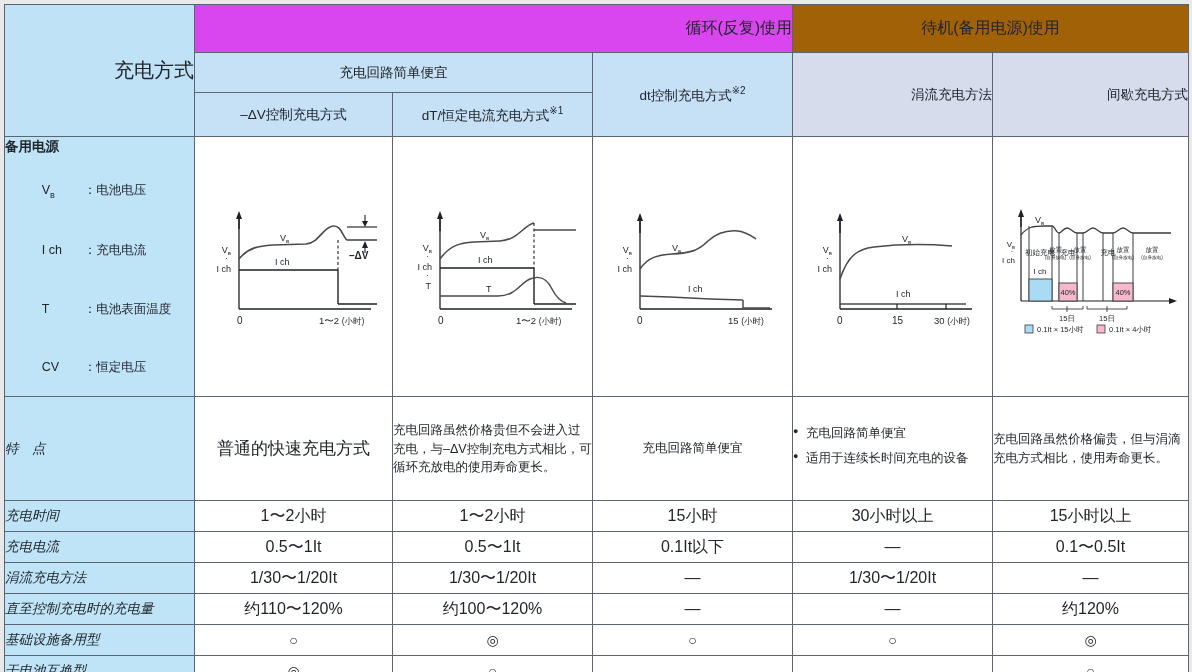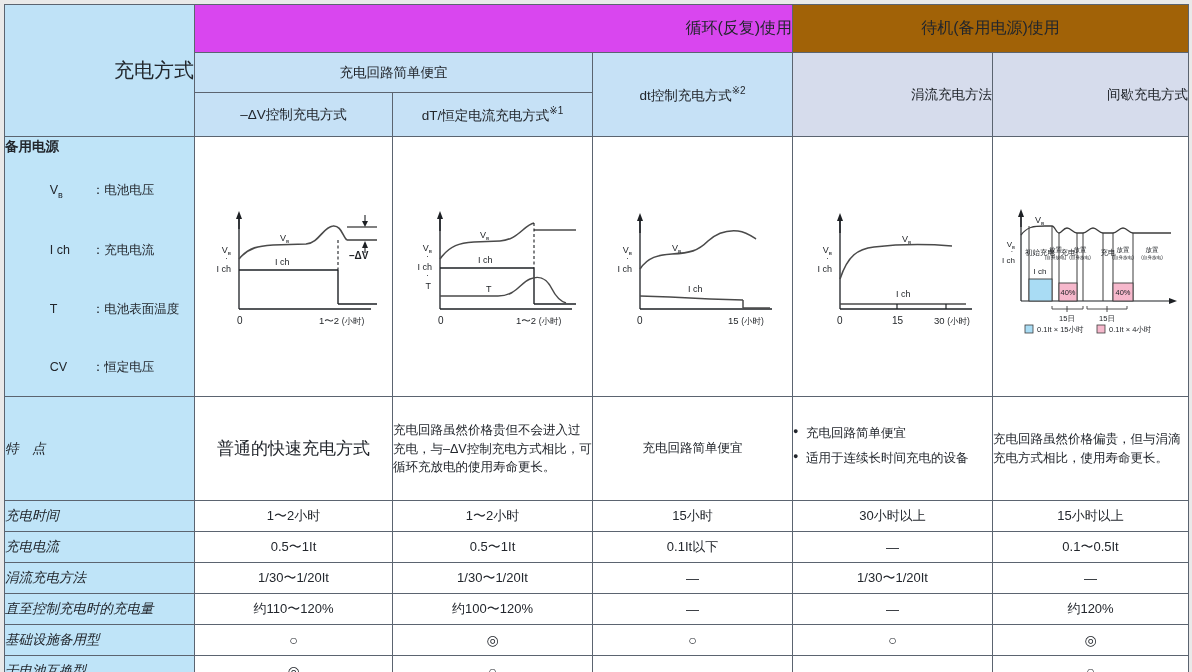--- a/index.html
+++ b/index.html
@@ -31,28 +31,28 @@
     vertical-align: middle;
   }
   
   .h-cyc      { background: #d946ef; font-size: 16px; text-align: right; color:#2a2f36; }
   .h-stb      { background: #a16207; font-size: 16px; text-align: center; color:#2a2f36; }
   .h-cyc-sub  { background: #c6e1f6; font-size: 13.5px; text-align: center; color:#22262c; }
   .h-stb-sub  { background: #d6dcec; font-size: 13.5px; text-align: right; color:#22262c; }
   .h-corner   { background: #bfe2f7; font-size: 20px; text-align: right; color:#22262c; }
   .rowhead    { background: #bfe4f8; font-size: 13.5px; padding-left: 12px; color:#22262c;font-style:italic; }
   .rowhead-tall { background: #bfe4f8; font-size: 13.5px; padding: 10px 0 0 12px; vertical-align: top; }
-  .cell       { background:#fff; text-align:center; font-size:13px; }
+  .cell       { background:#fff; text-align:center; font-size:16px; }
   .cell-left  { background:#fff; text-align:left; font-size:12.5px; padding: 0 10px; line-height:1.5; }
   .cell-chart { background:#fff; padding:0; }
   .sup { font-size: 10px; vertical-align: super; }
 
   .oplist { font-size: 12.5px; line-height: 1.55; }
   .oplist .ttl { font-weight: bold; font-size: 13.5px; margin-bottom: 4px; }
-  .oplist .ln { padding-left: 10px; white-space: pre; font-family: "Liberation Sans", sans-serif; }
+  .oplist .ln { padding-left: 2px; white-space: pre; font-family: "Liberation Sans", sans-serif; }
   .sub-b { font-size: 9px; vertical-align: sub; }
   .bullets { margin:0; padding:0; list-style:none; }
   .bullets li { position:relative; padding-left: 13px; margin-bottom: 7px; line-height:1.45; }
   .bullets li:before { content:"\25CF"; position:absolute; left:0; top:0; font-size:9px; line-height:1.7; }
 
   .sym { font-size: 14px; line-height: 1; color:#333; }
   .dash { font-size: 13px; color:#333; }
 
   svg { display:block; margin:0 auto; }
   .chartwrap { display:flex; align-items:center; justify-content:center; height:100%; }

